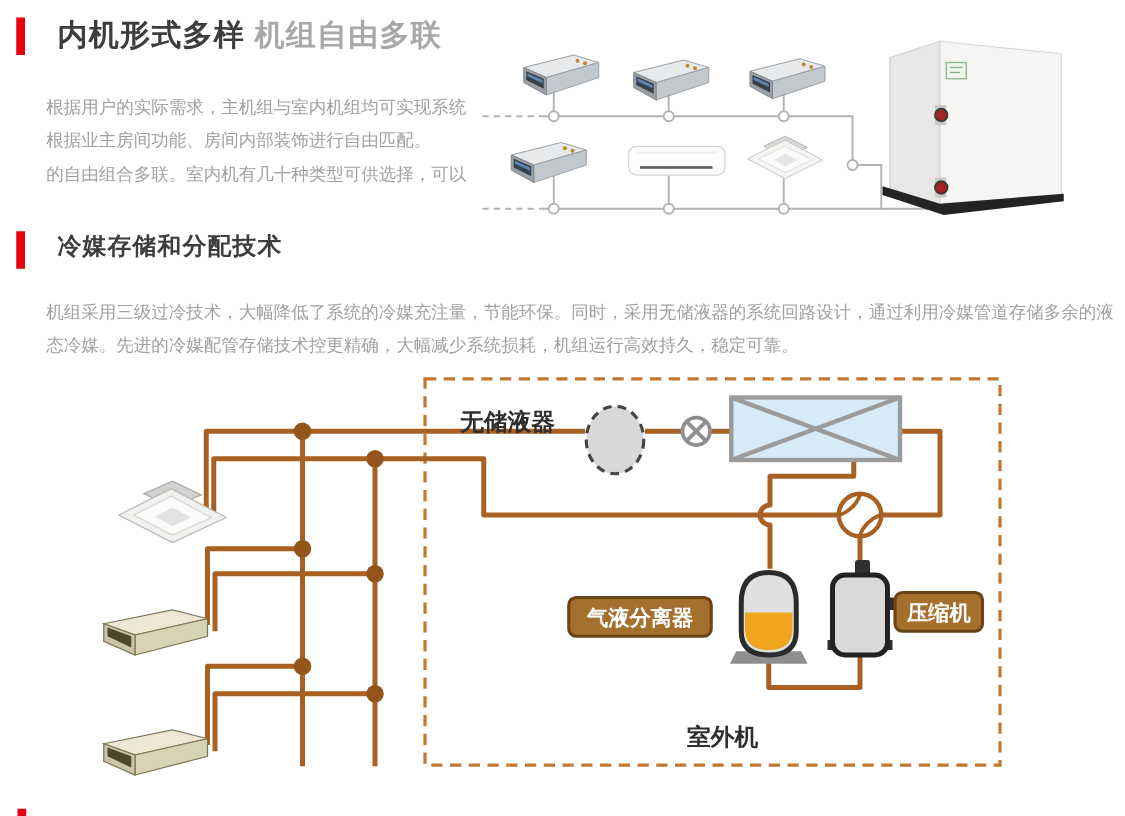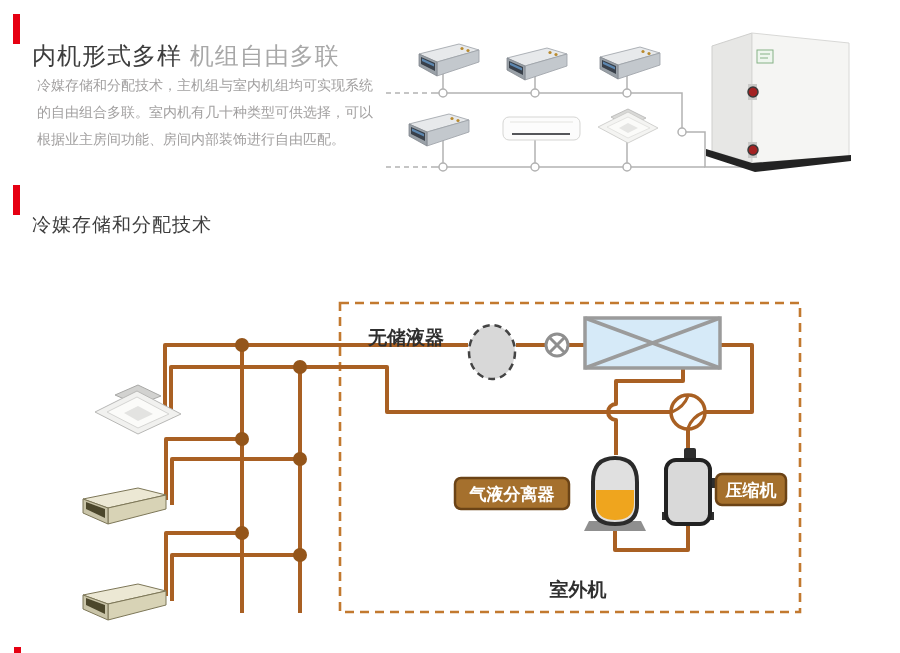--- a/index.html
+++ b/index.html
@@ -2,22 +2,22 @@
 <html><head>
 <meta charset="utf-8">
 <style>
   html,body{margin:0;padding:0;background:#fff;}
   .canvas{position:relative;width:900px;height:653px;background:#ffffff;overflow:hidden;
           font-family:"Liberation Sans",sans-serif;}
   .redbar{position:absolute;width:7px;background:#e60012;}
   #bar1{left:13px;top:14px;height:30px;}
   #bar2{left:13px;top:185px;height:30px;}
   #bar3{left:14px;top:647px;height:6px;}
-  .sec-title{position:absolute;left:32px;font-size:24px;font-weight:400;color:#3d3d3d;
-             letter-spacing:1px;white-space:nowrap;margin-top:28px;}
+  .sec-title{position:absolute;left:46px;font-size:24px;font-weight:700;color:#3d3d3d;
+             letter-spacing:1px;white-space:nowrap;}
   #title1{top:12px;}
   #title1 .sub{color:#a8a8a8;}
   #title2{top:184px;font-size:19px;}
   .body-text{position:absolute;font-size:14px;color:#a2a0a0;line-height:27px;}
   #para1{left:37px;top:72px;width:345px;}
   #para2{left:37px;top:236px;width:852px;}
   .body-text div{white-space:nowrap;}
   svg{position:absolute;}
   #top-diagram{left:380px;top:20px;}
   #bottom-diagram{left:0px;top:295px;}
@@ -25,23 +25,23 @@
 </style>
 </head>
 <body>
 
 <div class="canvas">
 
   <div class="redbar" id="bar1"></div>
   <div class="sec-title" id="title1"><span>内机形式多样</span> <span class="sub">机组自由多联</span></div>
 
   <div class="body-text" id="para1">
-    <div>冷媒存储和分配技术，主机组与室内机组均可实现系统</div>
+    <div>根据用户的实际需求，主机组与室内机组均可实现系统</div>
+    <div>根据业主房间功能、房间内部装饰进行自由匹配。</div>
     <div>的自由组合多联。室内机有几十种类型可供选择，可以</div>
-    <div>根据业主房间功能、房间内部装饰进行自由匹配。</div>
   </div>
 
   <svg id="top-diagram" width="480" height="160" viewBox="380 20 480 160">
     <defs>
       <g id="ductg">
         <polygon points="4,12 44,2 64,8 22,20" fill="#e7e9eb" stroke="#9aa0a6" stroke-width="0.8"></polygon>
         <polygon points="22,20 64,8 64,20 22,34" fill="#c3c8cd" stroke="#9aa0a6" stroke-width="0.8"></polygon>
         <polygon points="4,12 22,20 22,34 4,24" fill="#99a0a7" stroke="#82878d" stroke-width="0.8"></polygon>
         <polygon points="6,15 20,21 20,29 6,22" fill="#39404a"></polygon>
         <polygon points="7,16.5 19,22 19,24.5 7,19" fill="#5d87b0"></polygon>
@@ -96,20 +96,24 @@
       <rect x="748" y="84" width="9" height="16" fill="#c9c9c7"></rect>
       <circle cx="753" cy="92" r="5" fill="#a32222" stroke="#3a3a3a" stroke-width="1.5"></circle>
       <rect x="748" y="142" width="9" height="16" fill="#c9c9c7"></rect>
       <circle cx="753" cy="150" r="5" fill="#a32222" stroke="#3a3a3a" stroke-width="1.5"></circle>
     </g>
   </svg>
 
   <div class="redbar" id="bar2"></div>
   <div class="sec-title" id="title2">冷媒存储和分配技术</div>
 
+  <div class="body-text" id="para2">
+    <div>机组采用三级过冷技术，大幅降低了系统的冷媒充注量，节能环保。同时，采用无储液器的系统回路设计，通过利用冷媒管道存储多余的液</div>
+    <div>态冷媒。先进的冷媒配管存储技术控更精确，大幅减少系统损耗，机组运行高效持久，稳定可靠。</div>
+  </div>
 
   <svg id="bottom-diagram" width="900" height="345" viewBox="0 295 900 345">
     <defs>
       <g id="ductb">
         <polygon points="5,13 60,2 88,9 30,22" fill="#ece8d4" stroke="#7d7758" stroke-width="1"></polygon>
         <polygon points="30,22 88,9 88,23 30,38" fill="#d8d3b6" stroke="#7d7758" stroke-width="1"></polygon>
         <polygon points="5,13 30,22 30,38 5,27" fill="#c9c4a8" stroke="#7d7758" stroke-width="1"></polygon>
         <polygon points="8,16 27,23 27,32 8,23" fill="#4c472b"></polygon>
       </g>
     </defs>

